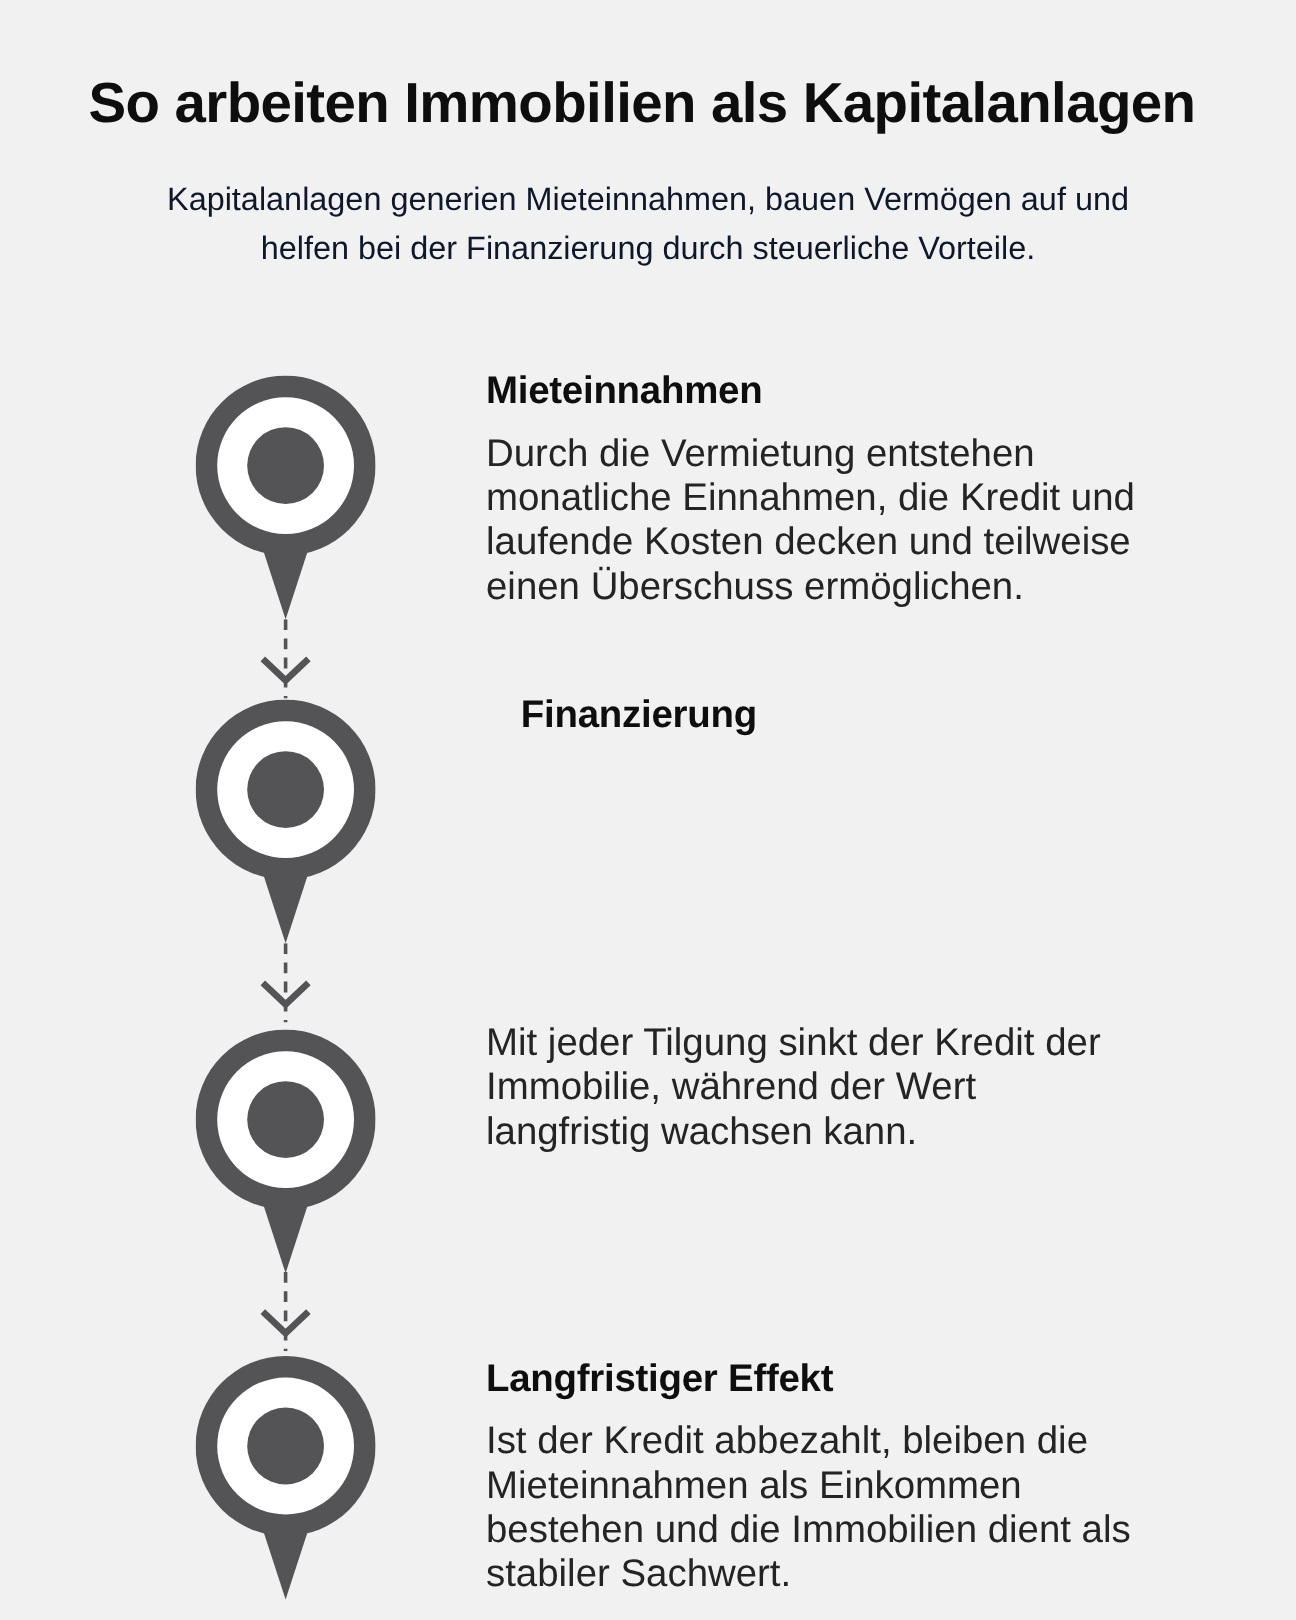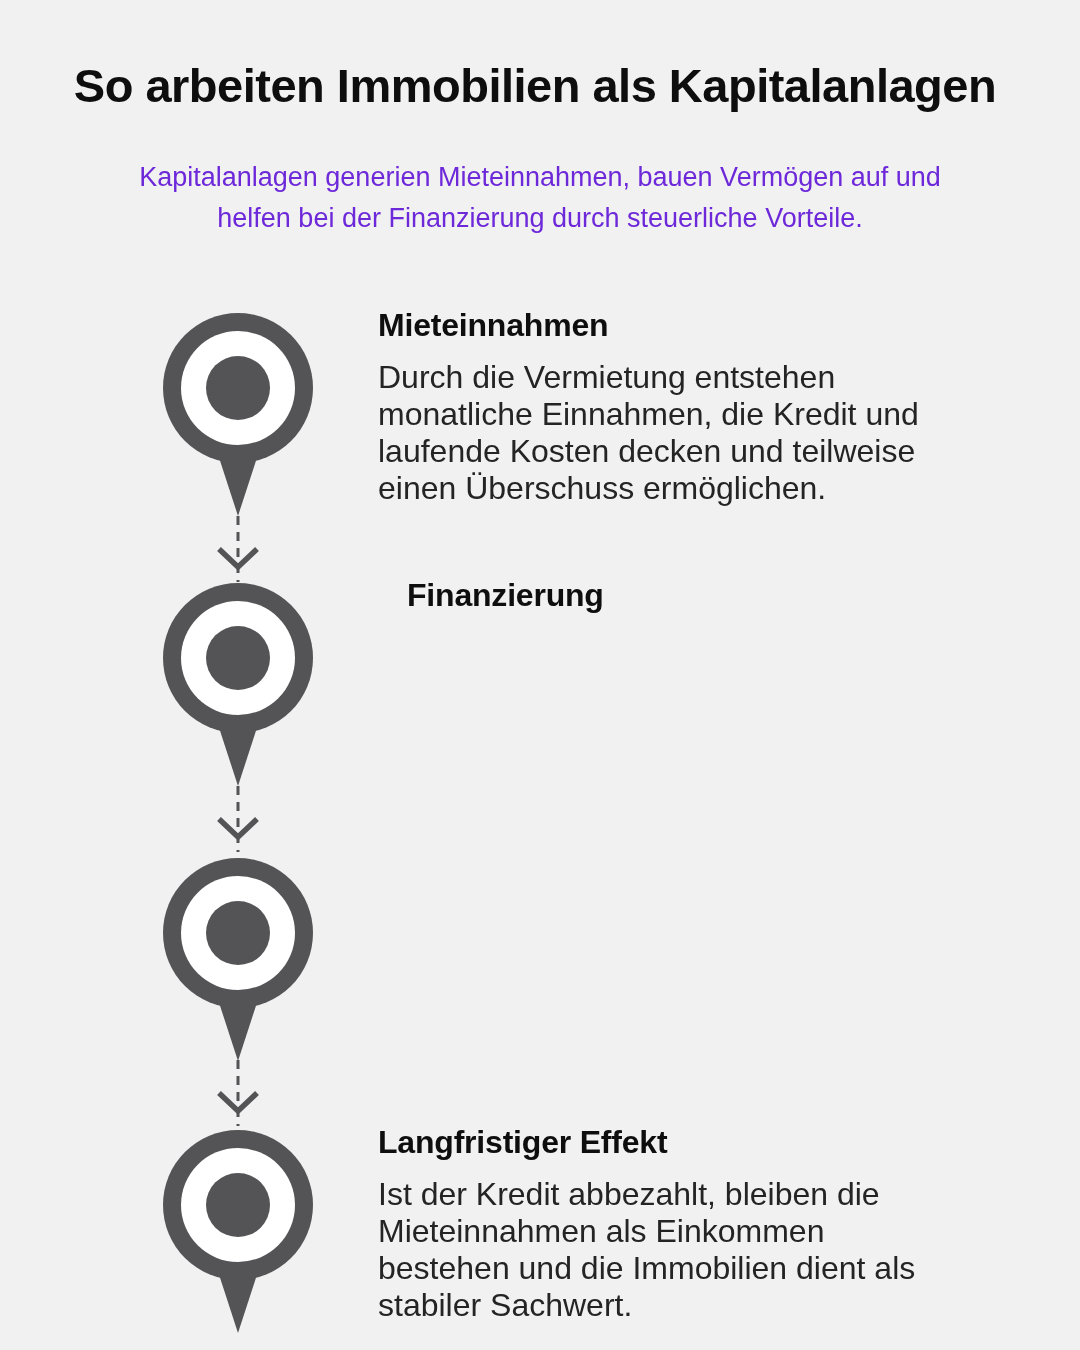--- a/index.html
+++ b/index.html
@@ -22,35 +22,34 @@
   .page-title{
     position:absolute;top:58px;left:0;width:1070px;
     text-align:center;
     font-size:47px;font-weight:700;letter-spacing:-0.5px;
     color:var(--title);
   }
   .page-subtitle{
     position:absolute;top:146px;left:50%;transform:translateX(-50%);
     width:880px;text-align:center;
     font-size:27px;line-height:41px;font-weight:400;
-    color:#6d28d9;
-    margin-top:11px;
+    color:#0f172a;
   }
 
   
   .step{position:absolute;left:163px;display:flex;}
   .step-1{top:313px;}
   .step-2{top:583px;gap:29px;}
   .step-3{top:858px;}
-  .step-4{top:1130px;}
+  .step-4{top:1130px;align-items:center;}
 
   .icon-col{width:150px;flex:0 0 150px;}
   .pin-svg{display:block;width:150px;height:205px;}
 
-  .text-col{width:545px;margin-left:65px;margin-top:-8px;}
+  .text-col{width:545px;margin-left:92px;margin-top:-8px;}
   .step-title{
     font-size:32px;font-weight:700;color:var(--title);
     line-height:40px;margin-bottom:14px;letter-spacing:-0.2px;
   }
   .step-desc{
     font-size:32px;line-height:37px;color:var(--body);
   }
 
   
   .connector{position:absolute;left:216px;width:44px;height:66px;}
@@ -113,20 +112,21 @@
   <section class="step step-3">
     <div class="icon-col">
       <svg class="pin-svg" viewBox="0 0 150 205" aria-hidden="true">
         <path d="M 48 120 L 75 203 L 102 120 Z" fill="var(--accent)"></path>
         <circle cx="75" cy="75" r="75" fill="var(--accent)"></circle>
         <circle cx="75" cy="75" r="57" fill="var(--white)"></circle>
         <circle cx="75" cy="75" r="32" fill="var(--accent)"></circle>
       </svg>
     </div>
     <div class="text-col">
+      <p class="step-desc">Mit jeder Tilgung sinkt der Kredit der Immobilie, während der Wert langfristig wachsen kann.</p>
     </div>
   </section>
 
   <div class="connector connector-3">
     <svg viewBox="0 0 44 66" aria-hidden="true">
       <line x1="22" y1="0" x2="22" y2="66" stroke="var(--accent)" stroke-width="3" stroke-dasharray="9 7"></line>
       <polyline points="3,33 22,51 41,33" fill="none" stroke="var(--accent)" stroke-width="5.5"></polyline>
     </svg>
   </div>
 

